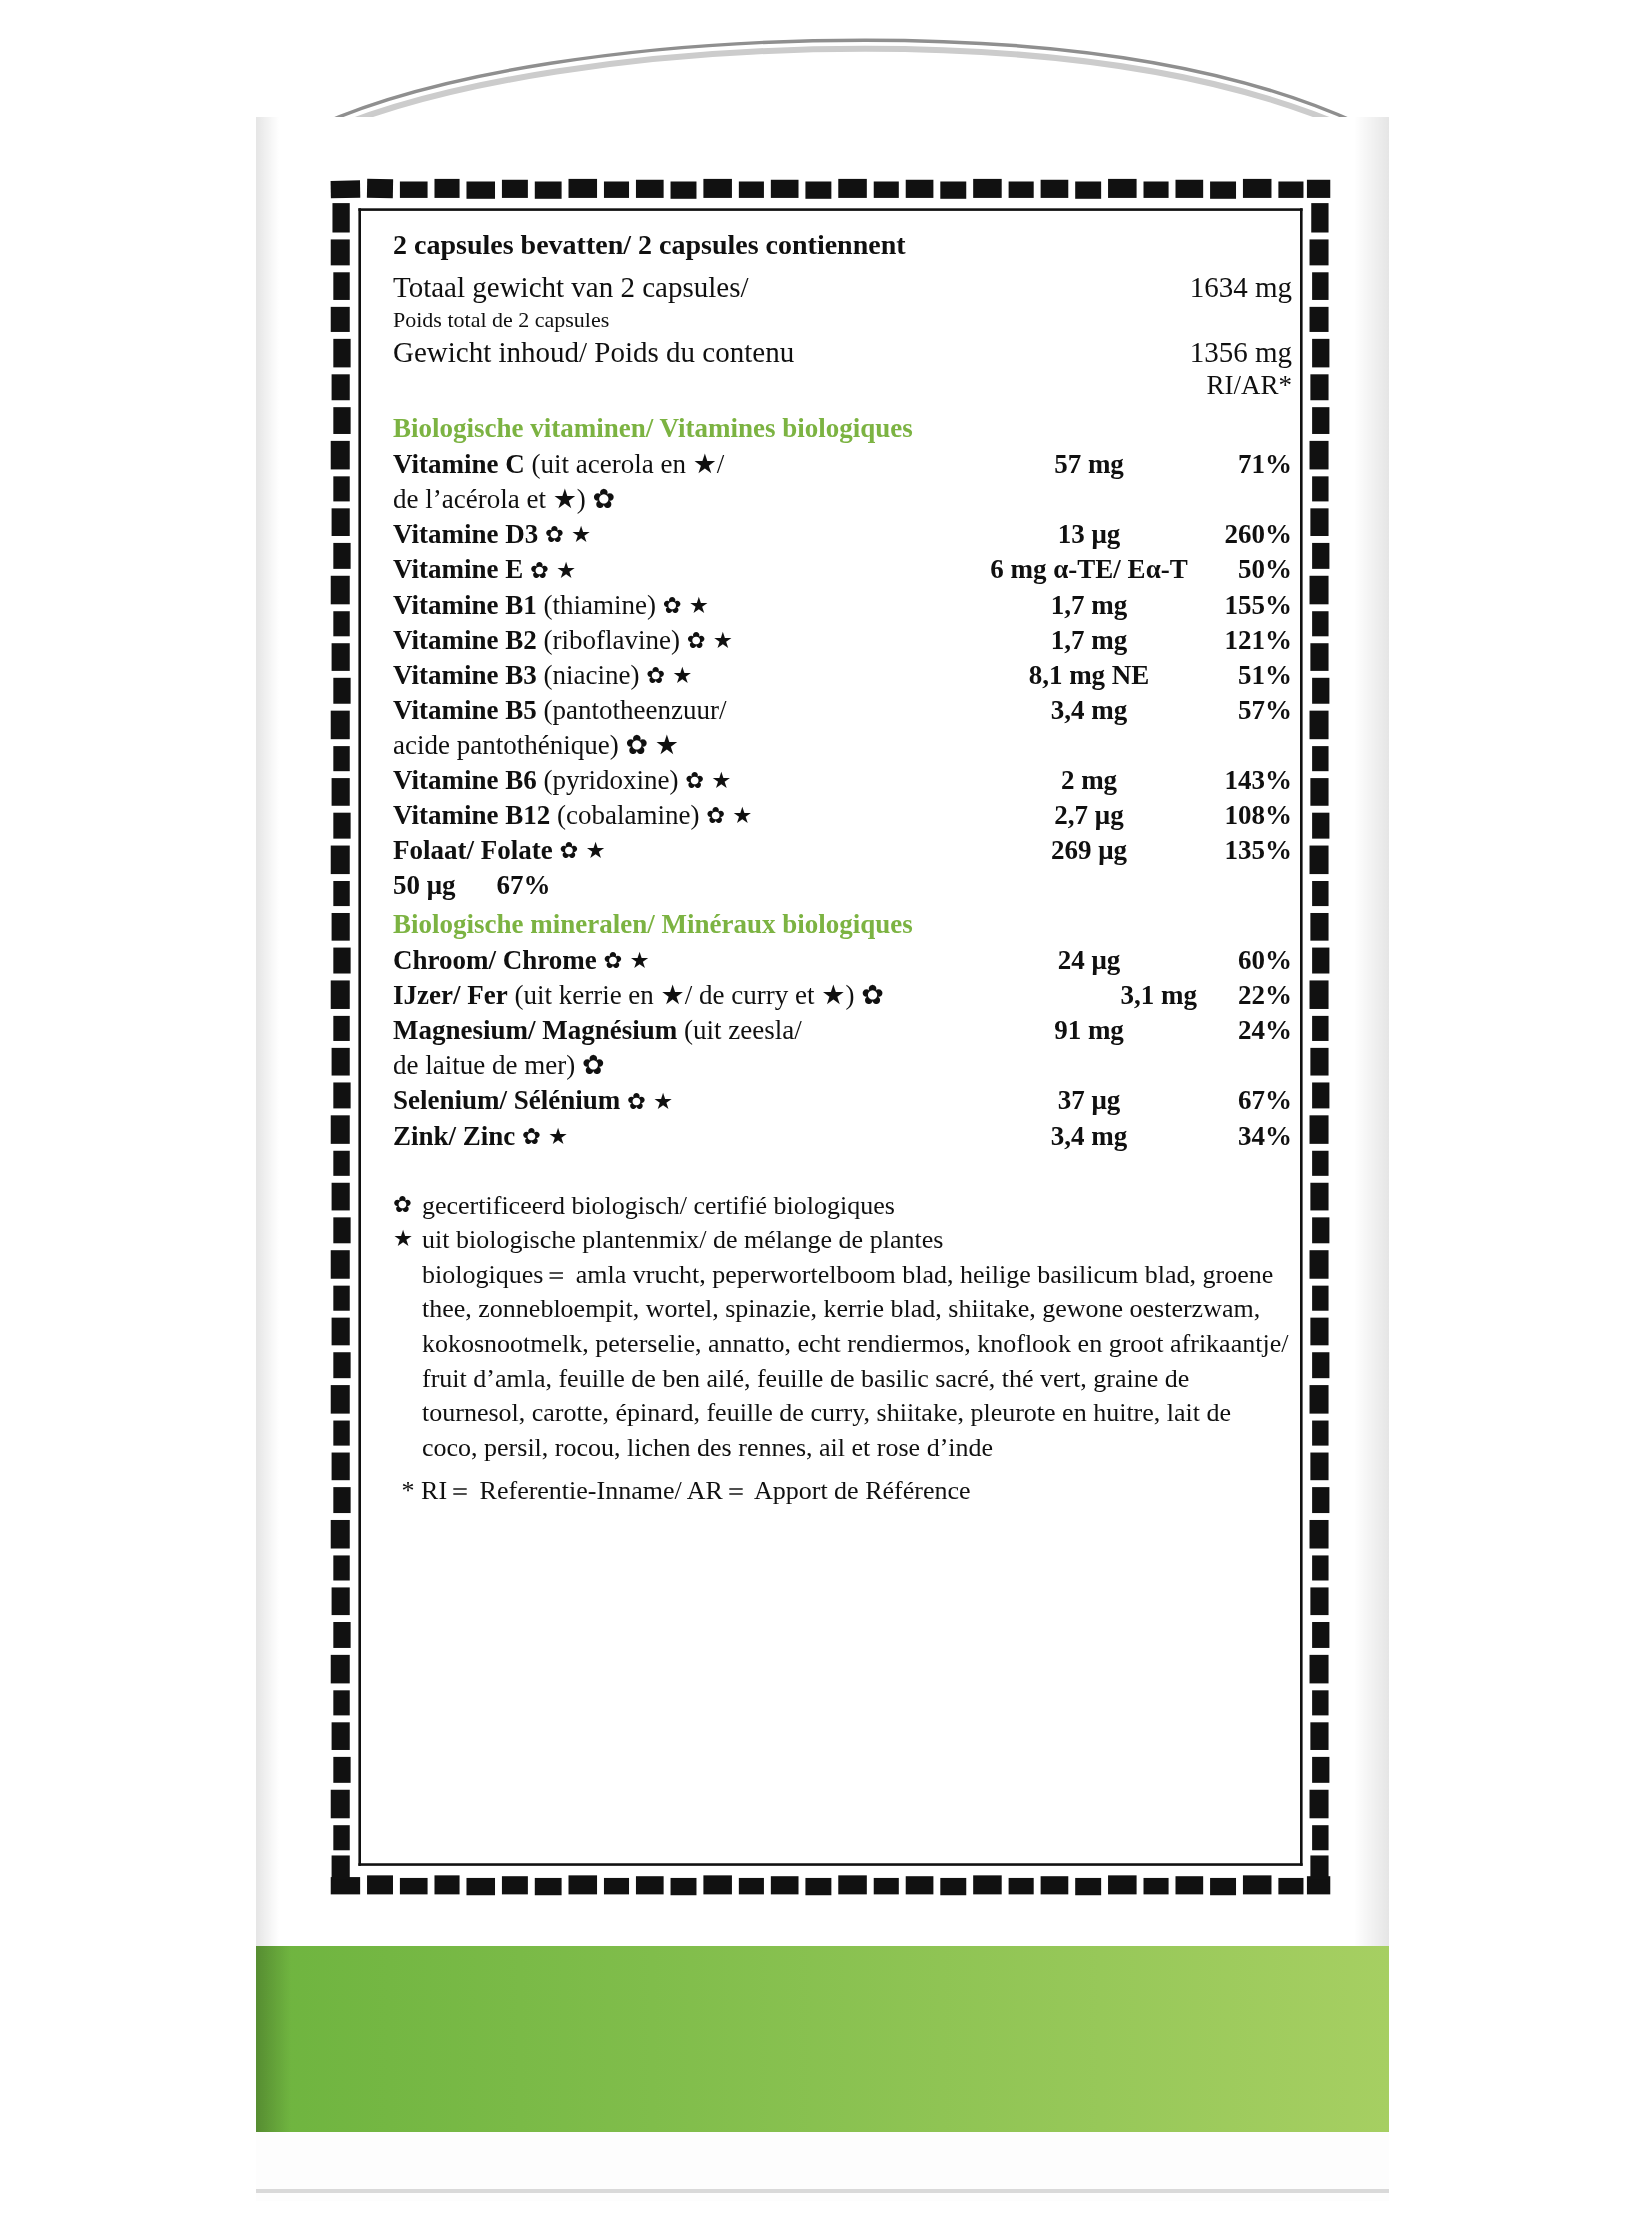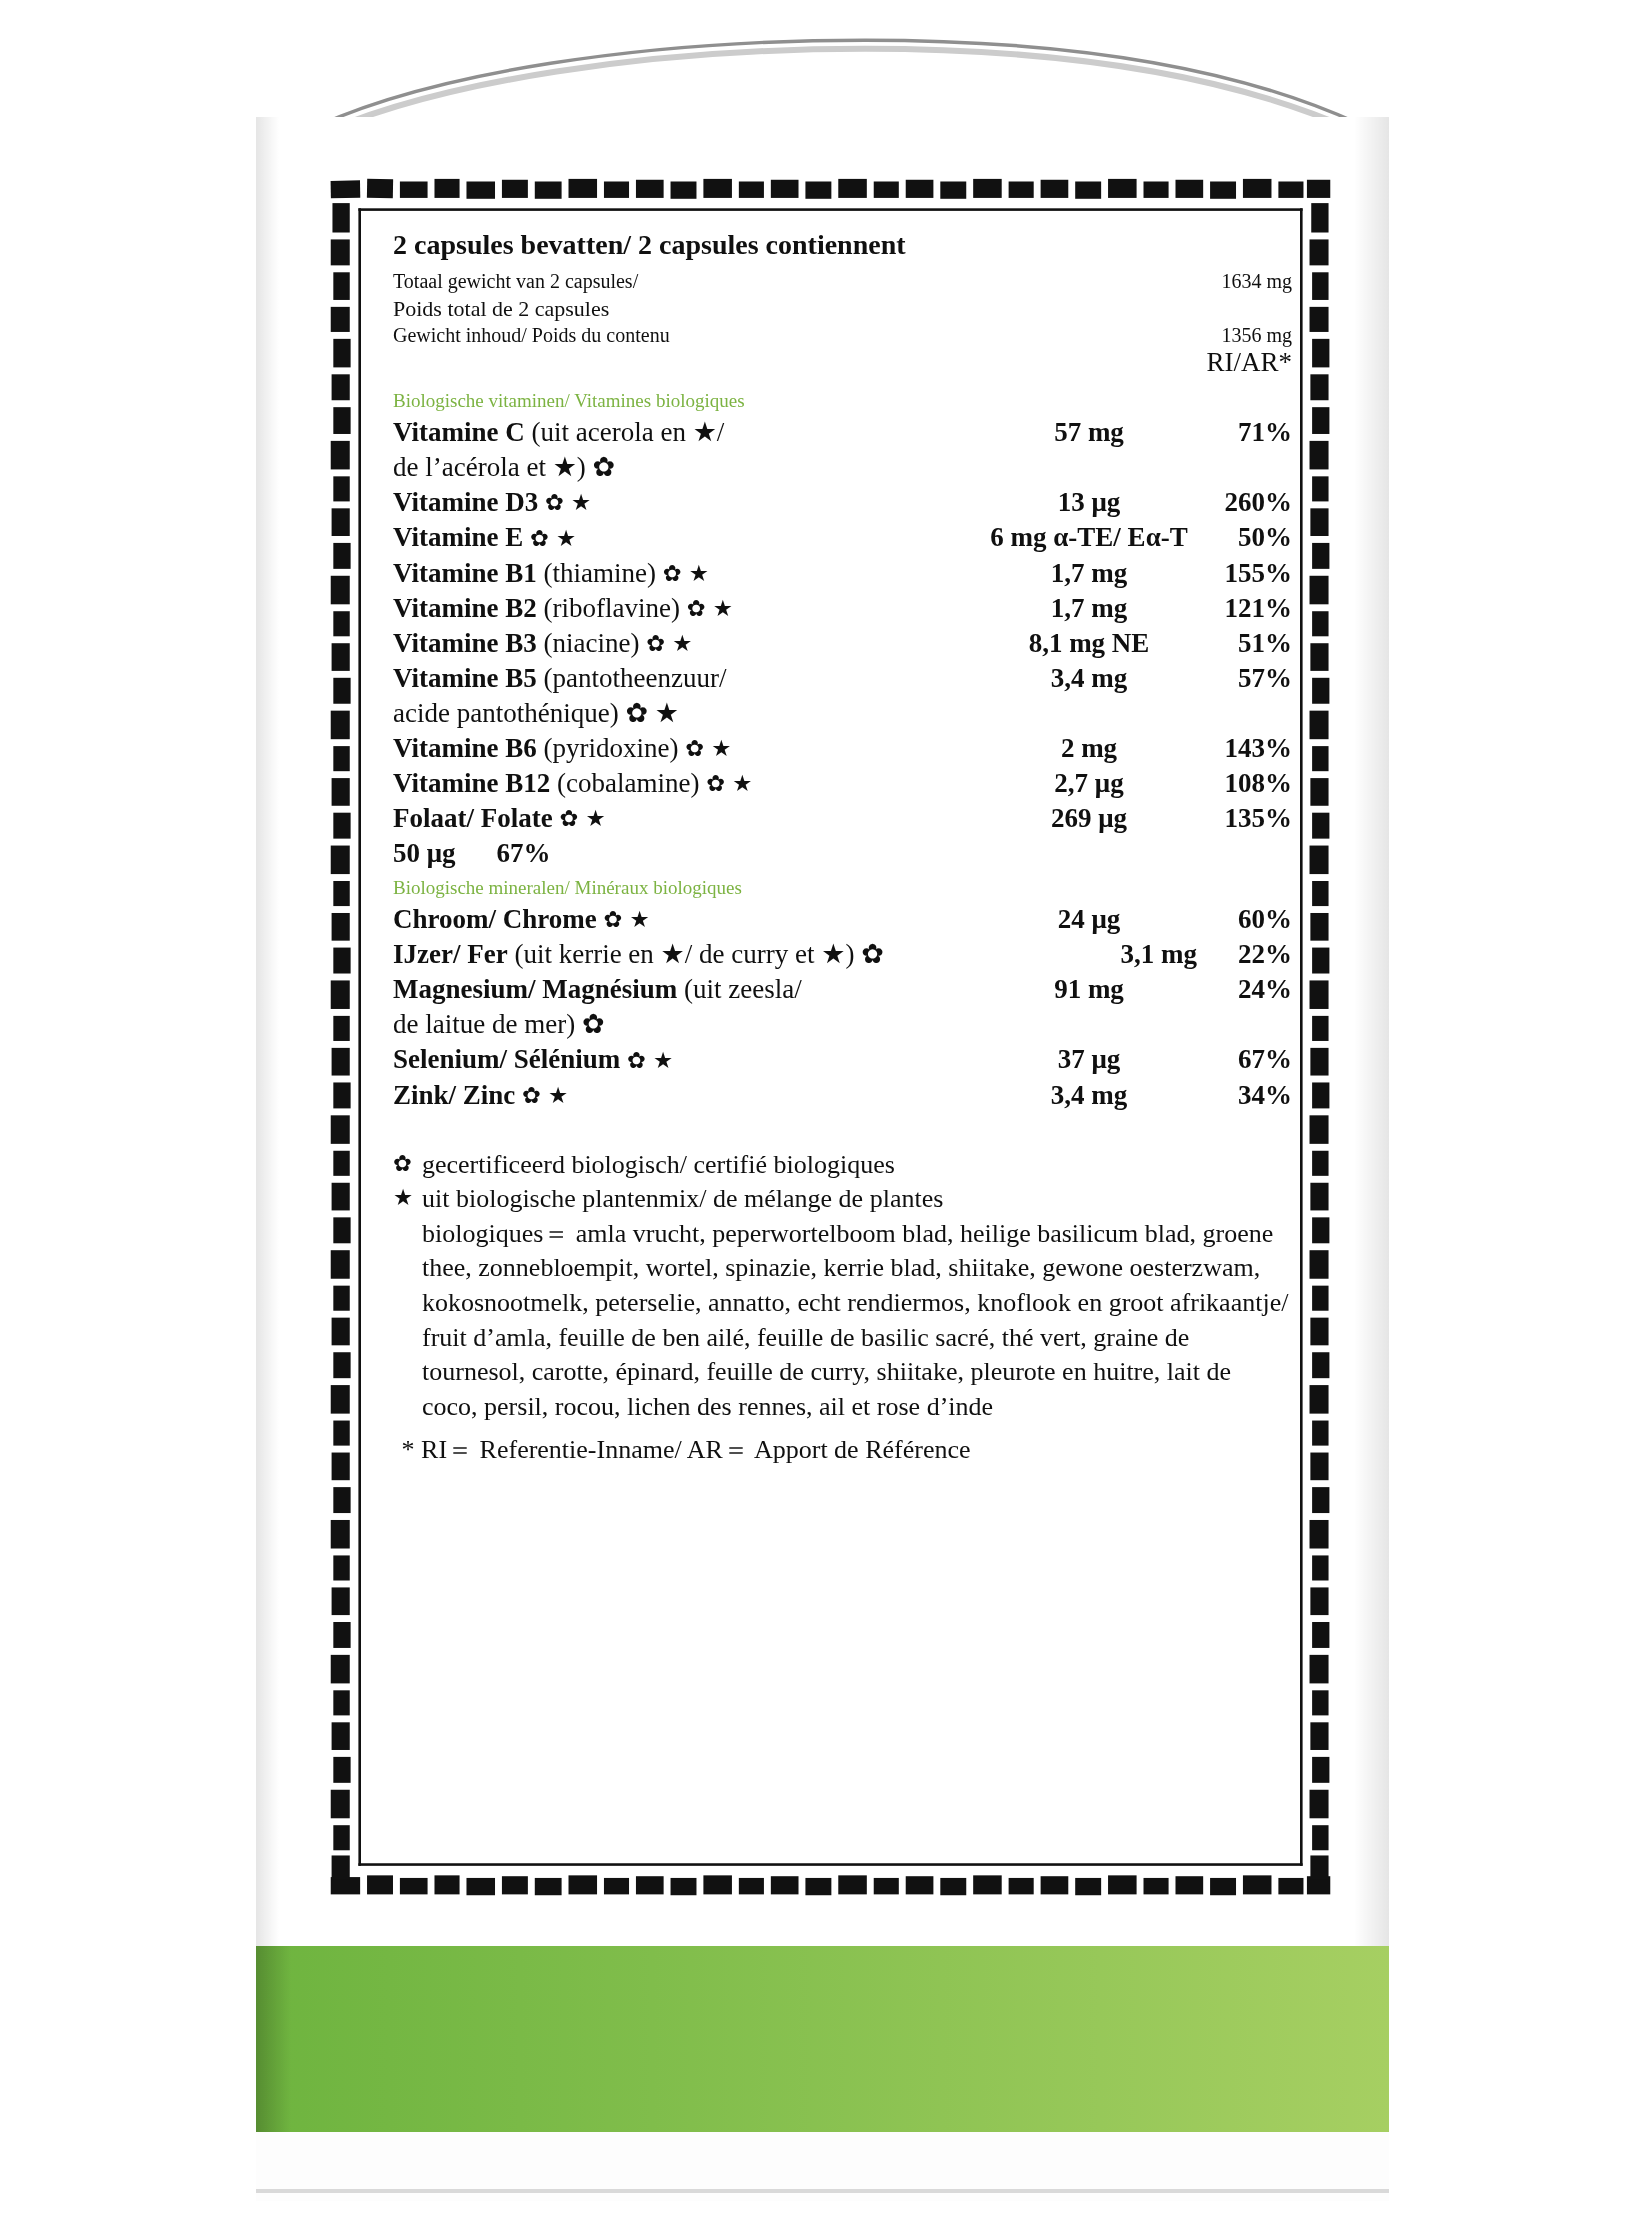--- a/index.html
+++ b/index.html
@@ -142,36 +142,36 @@
     font-weight: bold;
     margin-bottom: 8px;
   }
   .sub-line {
     font-size: 22px;
     line-height: 1.28;
   }
   .two-col {
     display: flex;
     align-items: baseline;
-    font-size: 20px;
+    font-size: 29px;
     line-height: 1.28;
   }
   .two-col .lbl { flex: 1 1 auto; }
   .two-col .val { flex: 0 0 auto; white-space: nowrap; }
 
   .ri-ar {
     text-align: right;
     font-size: 27px;
     margin-top: -1.7px;
   }
 
   .section-title {
     color: #7cb342;
-    font-weight: normal;
-    font-size: 19px;
+    font-weight: bold;
+    font-size: 27px;
     margin-top: 12px;
     margin-bottom: 3.5px;
   }
   .nutrient {
     font-size: 27px;
   }
   .nutrient .nm b { font-weight: bold; }
   .nutrient .nm .light { font-weight: normal; }
   .cont {
     font-size: 27px;

